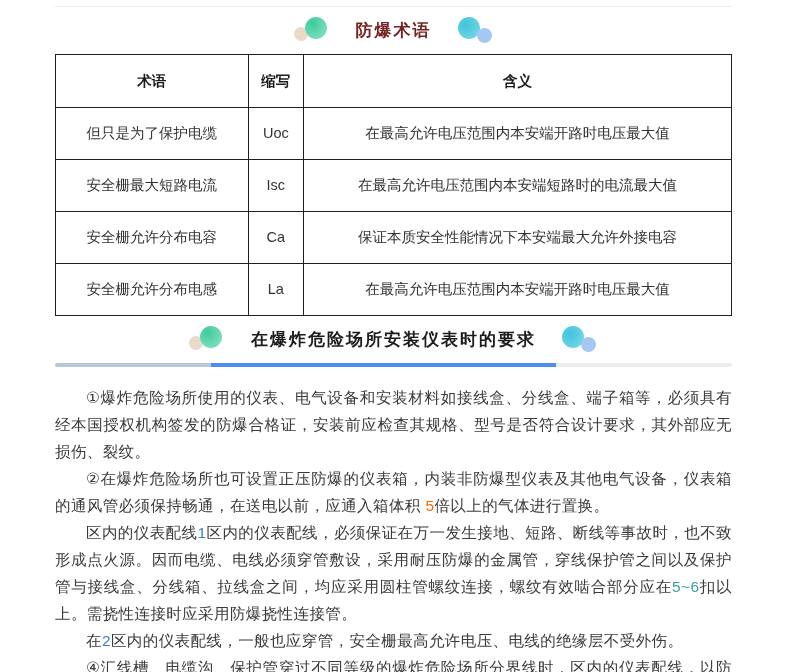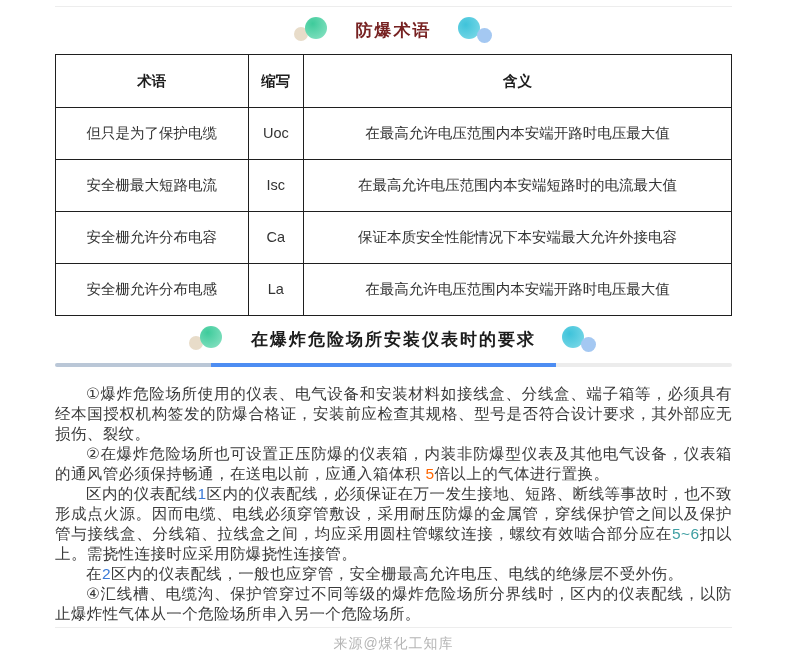--- a/index.html
+++ b/index.html
@@ -52,21 +52,21 @@
     height:4px; margin:4px 0 0 0; border-radius:2px;
     background:linear-gradient(to right,
       #bac7d7 0, #bac7d7 23%,
       #4d8df2 23%, #4d8df2 74%,
       #ececec 74%, #ececec 100%);
   }
 
   
   .paragraphs { margin-top:17px; }
   .body-para {
-    margin:0; font-size:15.5px; line-height:20px;
+    margin:0; font-size:15.5px; line-height:27px;
     text-indent:2em; text-align:justify; color:#3a3a3a;
     letter-spacing:0.4px;
   }
 
   .footer {
     text-align:center; color:#b5b5b5; font-size:14px;
     margin-top:7px; letter-spacing:1px;
   }
 </style>
 </head>

